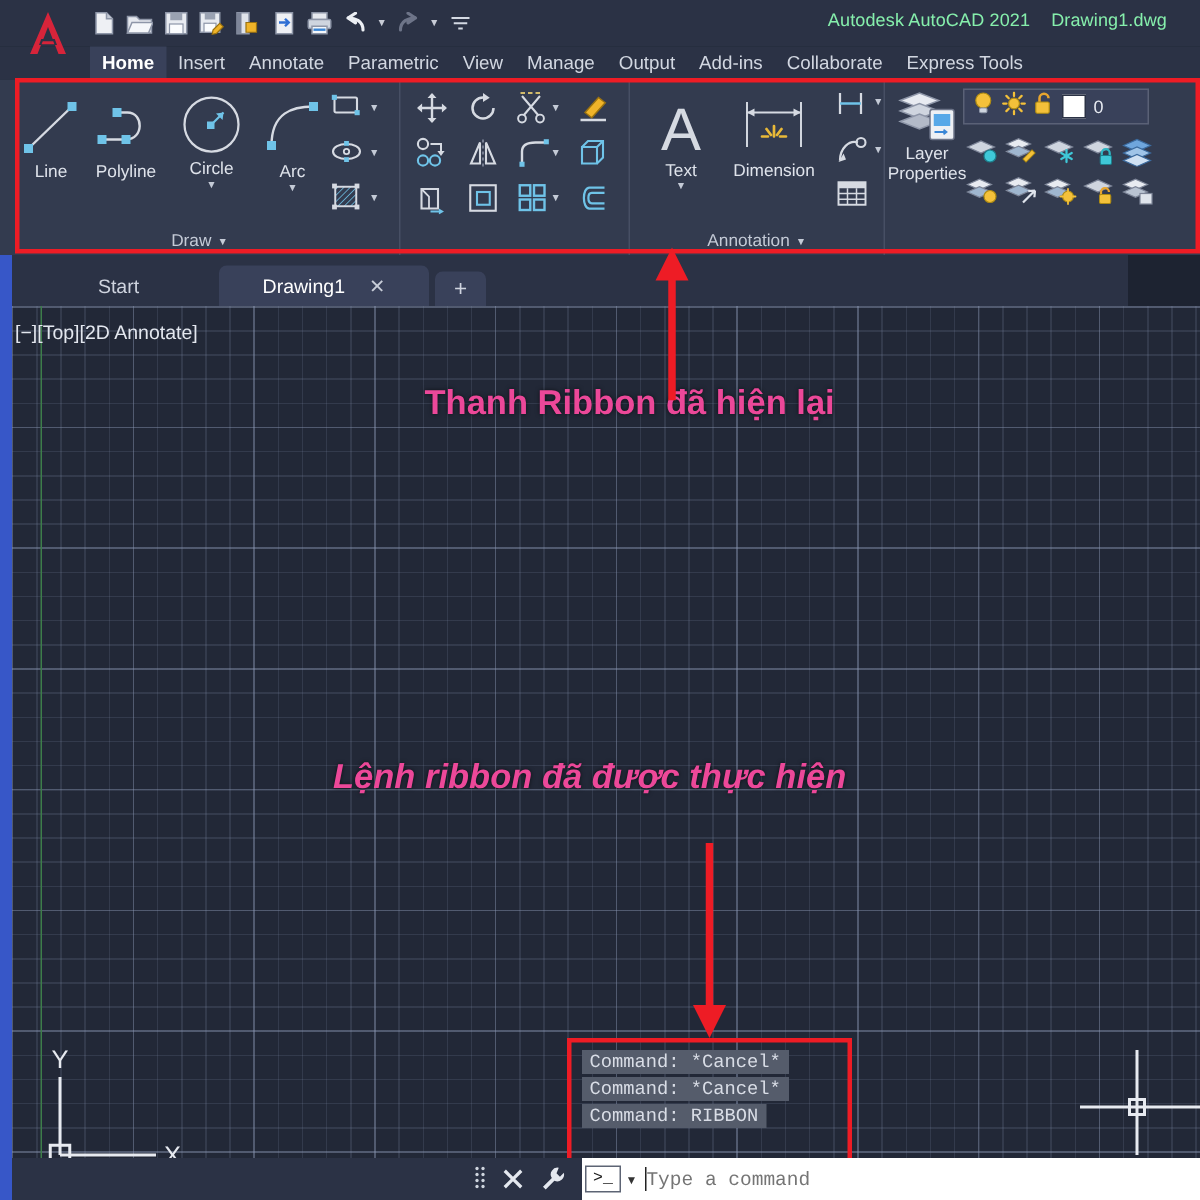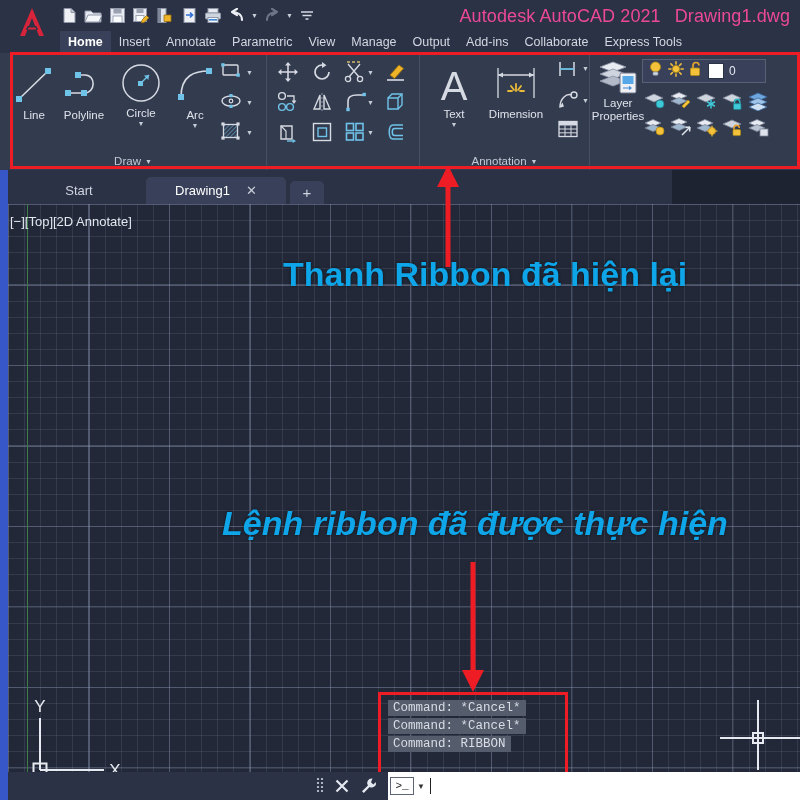--- a/index.html
+++ b/index.html
@@ -25,22 +25,22 @@
     font-family: "Liberation Serif", serif; line-height: 1;
     z-index: 30;
   }
   .qat { position: absolute; left: 58px; top: 4px; display: flex; align-items: center; gap: 2px; }
   .qat-btn {
     width: 22px; height: 23px; display: flex; align-items: center; justify-content: center;
   }
   .caret-sm { color: #c8ccd6; font-size: 7px; line-height: 1; }
 
   .title-text {
-    position: absolute; right: 10px; top: 6px;
-    color: #ec4899; font-size: 18px; white-space: nowrap;
+    position: absolute; right: 22px; top: 6px;
+    color: #86efac; font-size: 12px; white-space: nowrap;
     letter-spacing: 0.1px;
   }
   .title-text .fname { margin-left: 14px; }
 
   
   .tabstrip {
     position: absolute; left: 0; top: 31px; width: 800px; height: 22px;
     background: #2b3245;
     display: flex; align-items: stretch;
     padding-left: 60px;
@@ -94,21 +94,21 @@
   .lyrgrid { position: absolute; left: 52px; top: 34px; display: grid;
              grid-template-columns: repeat(5, 26px); grid-template-rows: 26px 26px; }
   .lyrgrid > div { display:flex; align-items:center; justify-content:center; }
 
   
   .redbox { position: absolute; border: 3px solid #ee1c25; pointer-events: none; }
   .arrow { position: absolute; }
 
   
   .doctabs {
-    position: absolute; left: 0; top: 170px; width: 672px; height: 34px;
+    position: absolute; left: 0; top: 170px; width: 752px; height: 34px;
     background: #2b3245;
     display: flex; align-items: flex-end; padding-left: 12px;
   }
   .dtab {
     height: 27px; min-width: 90px; padding: 0 16px;
     display: flex; align-items: center; justify-content: center;
     color: #cfd4df; font-size: 13px;
     border-radius: 5px 5px 0 0;
   }
   .dtab.active { background: #3c4considered; }
@@ -136,22 +136,22 @@
   }
   .leftrail { position:absolute; left:0; top:170px; width:8px; height:630px; background:#3757c8; }
   .greenaxis { position:absolute; left:27px; top:204px; width:1px; height:575px; background:#3d7d4a; }
 
   .vplabel {
     position: absolute; left: 10px; top: 214px;
     color: #e3e7ef; font-size: 13px; white-space: nowrap;
   }
 
   .annot {
-    position: absolute; color: #0ea5e9; font-weight: bold;
-    font-size: 34px; white-space: nowrap;
+    position: absolute; color: #ec4899; font-weight: bold;
+    font-size: 23px; white-space: nowrap;
     text-shadow: 0 0 3px rgba(0,0,0,.6);
   }
 
   
   .ucs { position: absolute; }
 
   
   .cross { position: absolute; }
 
   
@@ -773,15 +773,16 @@
       <svg width="18" height="18" viewBox="0 0 18 18">
           <path d="M12.5 1.5 a4.5 4.5 0 0 0 -4.6 6.9 L2 14.2 l1.8 1.8 l5.8 -5.9 a4.5 4.5 0 0 0 6.3 -5.2 l-2.6 2.6 l-2.3 -2.3 z" fill="#e4e8ef"></path>
         </svg>
     </span>
   </div>
 
   <div class="cmdinput">
     <span class="cmdprompt-icon">&gt;_</span>
     <span class="cmd-caret">▼</span>
     <span class="cmd-bar"></span>
+    <input style="border: none; outline: none; flex: 1 1 0%; font-family: &quot;Liberation Mono&quot;, monospace; font-size: 13px; background: transparent;" placeholder="Type a command">
   </div>
 
 </div>
 
 </body></html>

